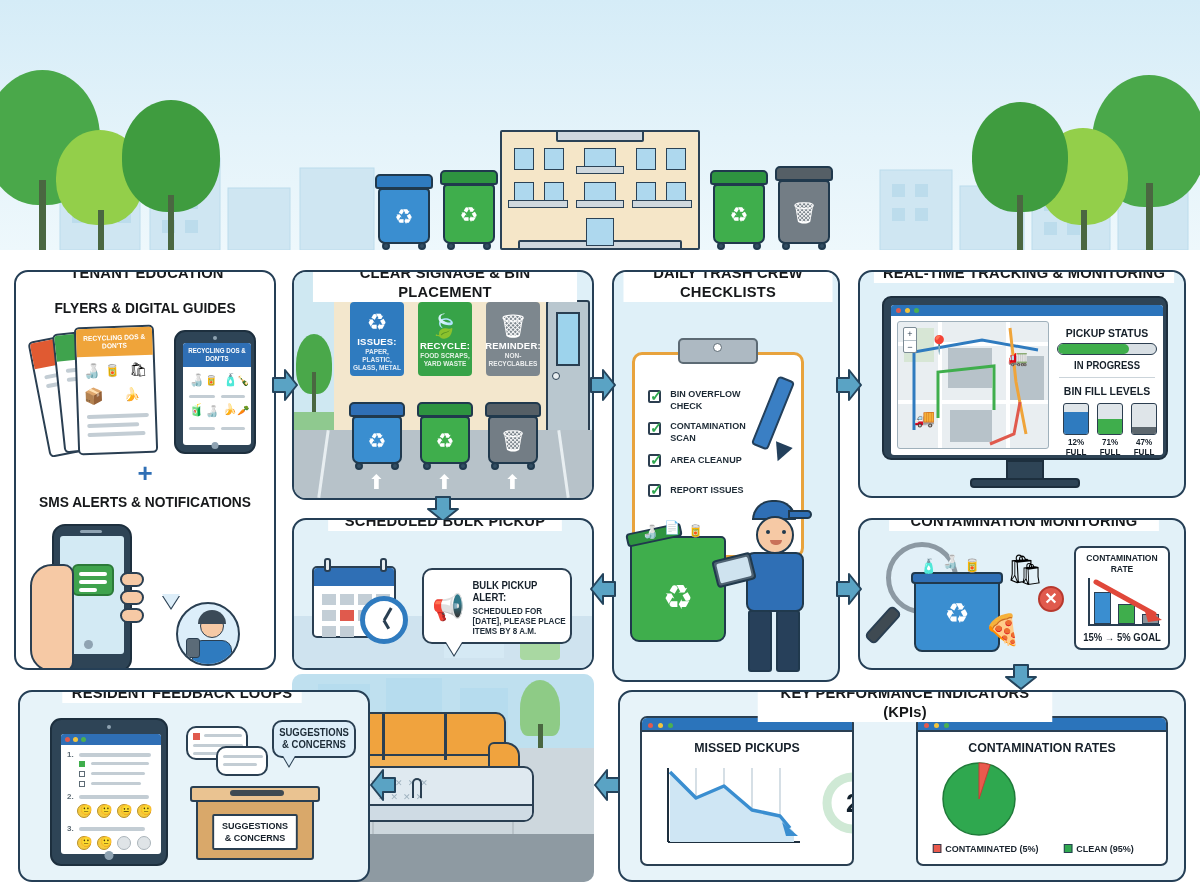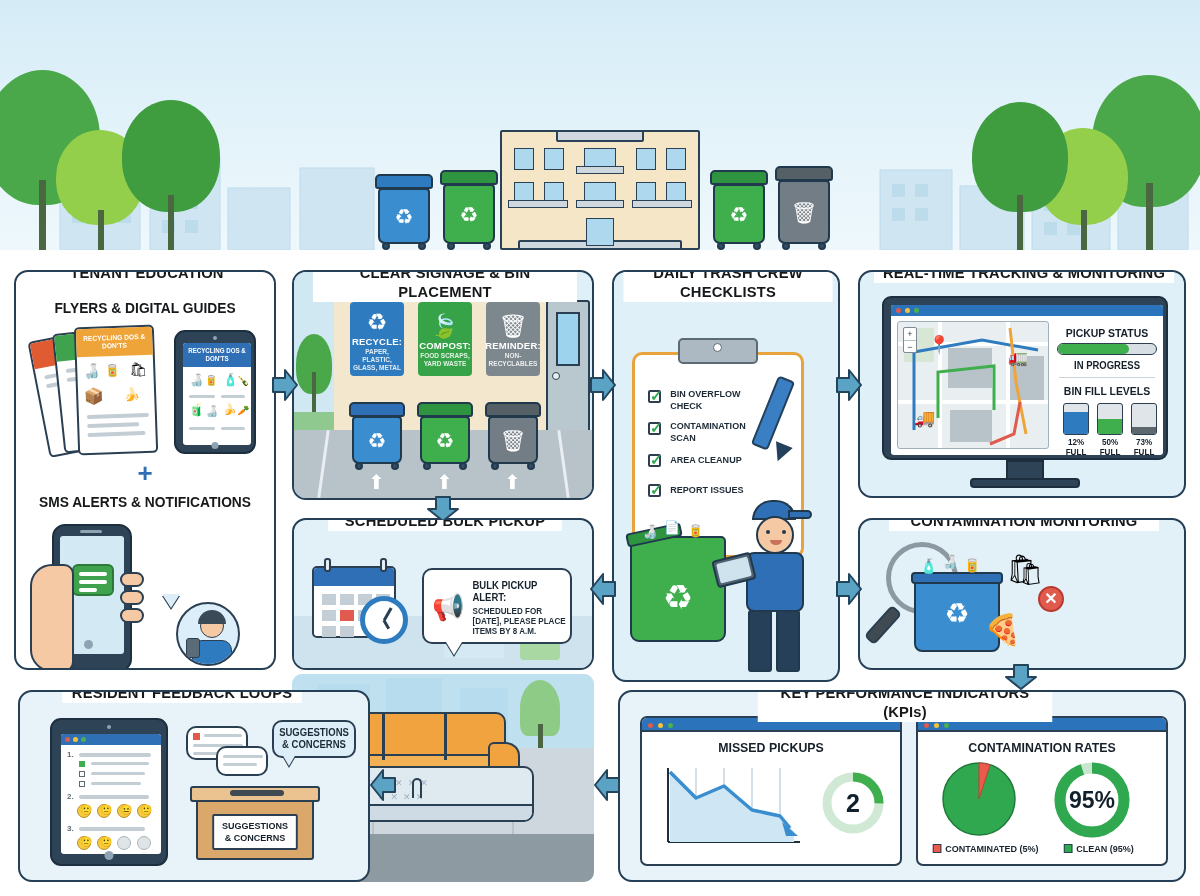--- a/index.html
+++ b/index.html
@@ -352,26 +352,26 @@
       <div style="position:absolute;left:2px;top:62px;width:36px;height:60px;background:#4aa84a;border-radius:50% 50% 40% 40%;"></div>
       <div style="position:absolute;left:18px;top:100px;width:4px;height:42px;background:#4a6741;"></div>
       <div style="position:absolute;left:0;top:140px;width:40px;height:30px;background:#8fc98f;"></div>
 
       <div style="position:absolute;left:252px;top:28px;width:44px;height:134px;background:#b9c7cf;border:2.5px solid #2a3f52;border-radius:3px;"></div>
       <div style="position:absolute;left:262px;top:40px;width:24px;height:54px;background:#9dd3ec;border:2px solid #2a3f52;"></div>
       <div style="position:absolute;left:258px;top:100px;width:8px;height:8px;border-radius:50%;background:#e8eef1;border:1.6px solid #2a3f52;"></div>
 
       <div class="sign" style="left:56px; top:30px; width:54px; height:74px; background:#2f7bbf;">
         <span class="sg-icon">♻</span>
-        <span class="sg-lbl">RECYCLE:</span>
+        <span class="sg-lbl">ISSUES:</span>
         <span class="sg-sub">PAPER, PLASTIC, GLASS, METAL</span>
       </div>
       <div class="sign" style="left:124px; top:30px; width:54px; height:74px; background:#37a348;">
         <span class="sg-icon">🍃</span>
-        <span class="sg-lbl">COMPOST:</span>
+        <span class="sg-lbl">RECYCLE:</span>
         <span class="sg-sub">FOOD SCRAPS, YARD WASTE</span>
       </div>
       <div class="sign" style="left:192px; top:30px; width:54px; height:74px; background:#7d878e;">
         <span class="sg-icon">🗑</span>
         <span class="sg-lbl">REMINDER:</span>
         <span class="sg-sub">NON-RECYCLABLES</span>
       </div>
 
       <div style="position:absolute;left:0;bottom:0;width:100%;height:68px;background:#b7c2c9;"></div>
       <div style="position:absolute;left:28px;bottom:0;width:3px;height:68px;background:#e8eef1;transform:rotate(8deg);"></div>
@@ -500,25 +500,25 @@
             <div class="fl" style="height:50%; background:#3fae4c;"></div>
           </div>
           <div class="fillbin" style="left:240px; top:98px; width:26px; height:32px;">
             <div class="fl" style="height:25%; background:#5d676e;"></div>
           </div>
           <div class="fill-lbl" style="left:164px; top:132px; width:42px;">
             <span>12%</span><br>
             <span>FULL</span>
           </div>
           <div class="fill-lbl" style="left:198px; top:132px; width:42px;">
-            <span>50%</span><br>
+            <span>71%</span><br>
             <span>FULL</span>
           </div>
           <div class="fill-lbl" style="left:232px; top:132px; width:42px;">
-            <span>73%</span><br>
+            <span>47%</span><br>
             <span>FULL</span>
           </div>
         </div>
       </div>
       <div style="position:absolute;left:146px;top:188px;width:38px;height:20px;background:#2e4456;border:2.5px solid #1d2f3e;"></div>
       <div style="position:absolute;left:110px;top:206px;width:110px;height:10px;background:#2e4456;border:2.5px solid #1d2f3e;border-radius:4px;"></div>
 
       <div class="panel-title" style="left:6px; top:-10px; width:316px;">REAL-TIME TRACKING &amp; MONITORING</div>
     </div>
 
@@ -600,20 +600,36 @@
         <div style="position:absolute;left:50%;top:58%;transform:translate(-50%,-50%);font-size:28px;color:#fff;">♻</div>
         <div style="position:absolute;left:6px;top:-2px;font-size:14px;">🧴</div>
         <div style="position:absolute;left:28px;top:-6px;font-size:13px;">🍶</div>
         <div style="position:absolute;left:50px;top:-2px;font-size:13px;">🥫</div>
       </div>
 
       <div style="position:absolute;left:146px;top:32px;font-size:30px;">🛍</div>
       <div style="position:absolute;left:178px;top:66px;width:26px;height:26px;border-radius:50%;background:#e05a4d;border:2.2px solid #b8392e;color:#fff;font-size:16px;font-weight:700;text-align:center;line-height:22px;">✕</div>
       <div style="position:absolute;left:124px;top:92px;font-size:30px;">🍕</div>
 
+      <div class="chart-box" style="left:214px; top:26px; width:96px; height:104px;">
+        <div style="position:absolute;left:0;top:5px;width:100%;text-align:center;font-size:9px;font-weight:700;color:#16202a;line-height:11px;transform:scaleX(.95);">
+          <div>CONTAMINATION</div>
+          <div>RATE</div>
+        </div>
+        <div style="position:absolute;left:12px;top:30px;width:1.8px;height:48px;background:#2a3f52;"></div>
+        <div style="position:absolute;left:12px;top:76px;width:72px;height:1.8px;background:#2a3f52;"></div>
+        <div class="bar" style="left:18px; top:44px; width:17px; height:32px; background:#3a8ed0;"></div>
+        <div class="bar" style="left:42px; top:56px; width:17px; height:20px; background:#3fae4c;"></div>
+        <div class="bar" style="left:66px; top:66px; width:17px; height:10px; background:#8b949b;"></div>
+        <svg viewBox="0 0 96 104" style="position:absolute;left:0;top:0;width:96px;height:104px;">
+          <line x1="20" y1="34" x2="78" y2="66" stroke="#e0483a" stroke-width="5" stroke-linecap="round"></line>
+          <polygon points="86,72 68,60 72,74" fill="#e0483a"></polygon>
+        </svg>
+        <div style="position:absolute;left:0;bottom:5px;width:100%;text-align:center;font-size:10px;font-weight:700;color:#16202a;transform:scaleX(.95);">15% → 5% GOAL</div>
+      </div>
 
       <div class="panel-title" style="left:22px; top:-10px; width:284px;">CONTAMINATION MONITORING</div>
     </div>
 
     <div class="panel" style="left:18px; top:440px; width:352px; height:192px; background:#e7f3f9;">
 
       <div class="tablet" style="left:30px; top:26px; width:118px; height:148px;">
         <div class="tablet-screen" style="left:9px; top:14px; width:100px; height:120px;">
           <div style="position:absolute;left:0;top:0;width:100%;height:11px;background:#2f6fb5;"></div>
           <div class="dot" style="left:4px; top:3px; background:#e05a4d;"></div>
@@ -686,21 +702,21 @@
           <span>SUGGESTIONS</span>
           <span>&amp; CONCERNS</span>
         </div>
       </div>
 
       <div class="panel-title" style="left:36px; top:-10px; width:252px;">RESIDENT FEEDBACK LOOPS</div>
     </div>
 
     <div class="panel" style="left:618px; top:440px; width:568px; height:192px; background:#e7f3f9;">
 
-      <div class="kpiwin" style="left:20px; top:24px; width:262px; height:150px;">
+      <div class="kpiwin" style="left:20px; top:24px; width:214px; height:150px;">
         <div class="wb"></div>
         <div class="dot" style="left:6px; top:5px; background:#e05a4d;"></div>
         <div class="dot" style="left:16px; top:5px; background:#f2c43d;"></div>
         <div class="dot" style="left:26px; top:5px; background:#4caf50;"></div>
 
         <div class="kpi-h" style="top:22px;">MISSED PICKUPS</div>
 
         <svg viewBox="0 0 150 92" style="position:absolute;left:16px;top:44px;width:150px;height:92px;">
           <line x1="10" y1="6" x2="10" y2="80" stroke="#1d2f3e" stroke-width="2"></line>
           <line x1="10" y1="80" x2="142" y2="80" stroke="#1d2f3e" stroke-width="2"></line>
@@ -730,27 +746,20 @@
 
         <div class="kpi-h" style="top:22px;">CONTAMINATION RATES</div>
 
         <div style="position:absolute;left:22px;top:42px;width:78px;height:78px;">
           <svg viewBox="0 0 78 78" style="width:78px;height:78px;">
             <circle cx="39" cy="39" r="36" fill="#2fa84f" stroke="#1f7a39" stroke-width="1.5"></circle>
             <path d="M39 39 L39 3 A36 36 0 0 1 50.1 4.8 Z" fill="#ea5a4d" stroke="#c13f34" stroke-width="1"></path>
           </svg>
         </div>
 
-        <div style="position:absolute;left:132px;top:40px;width:84px;height:84px;">
-          <svg viewBox="0 0 84 84" style="width:84px;height:84px;">
-            <circle cx="42" cy="42" r="32" fill="none" stroke="#c9e7cf" stroke-width="11"></circle>
-            <circle cx="42" cy="42" r="32" fill="none" stroke="#2fa84f" stroke-width="11" stroke-dasharray="191 10" transform="rotate(-90 42 42)" stroke-linecap="butt"></circle>
-          </svg>
-          <div style="position:absolute;left:0;top:0;width:100%;height:100%;display:flex;align-items:center;justify-content:center;font-size:23px;font-weight:700;color:#12202c;">95%</div>
-        </div>
 
         <div class="legend-item" style="left:12px; bottom:10px;">
           <span class="legend-sw" style="background:#ea5a4d;"></span>
           <span>CONTAMINATED (5%)</span>
         </div>
         <div class="legend-item" style="left:144px; bottom:10px;">
           <span class="legend-sw" style="background:#2fa84f;"></span>
           <span>CLEAN (95%)</span>
         </div>
       </div>

